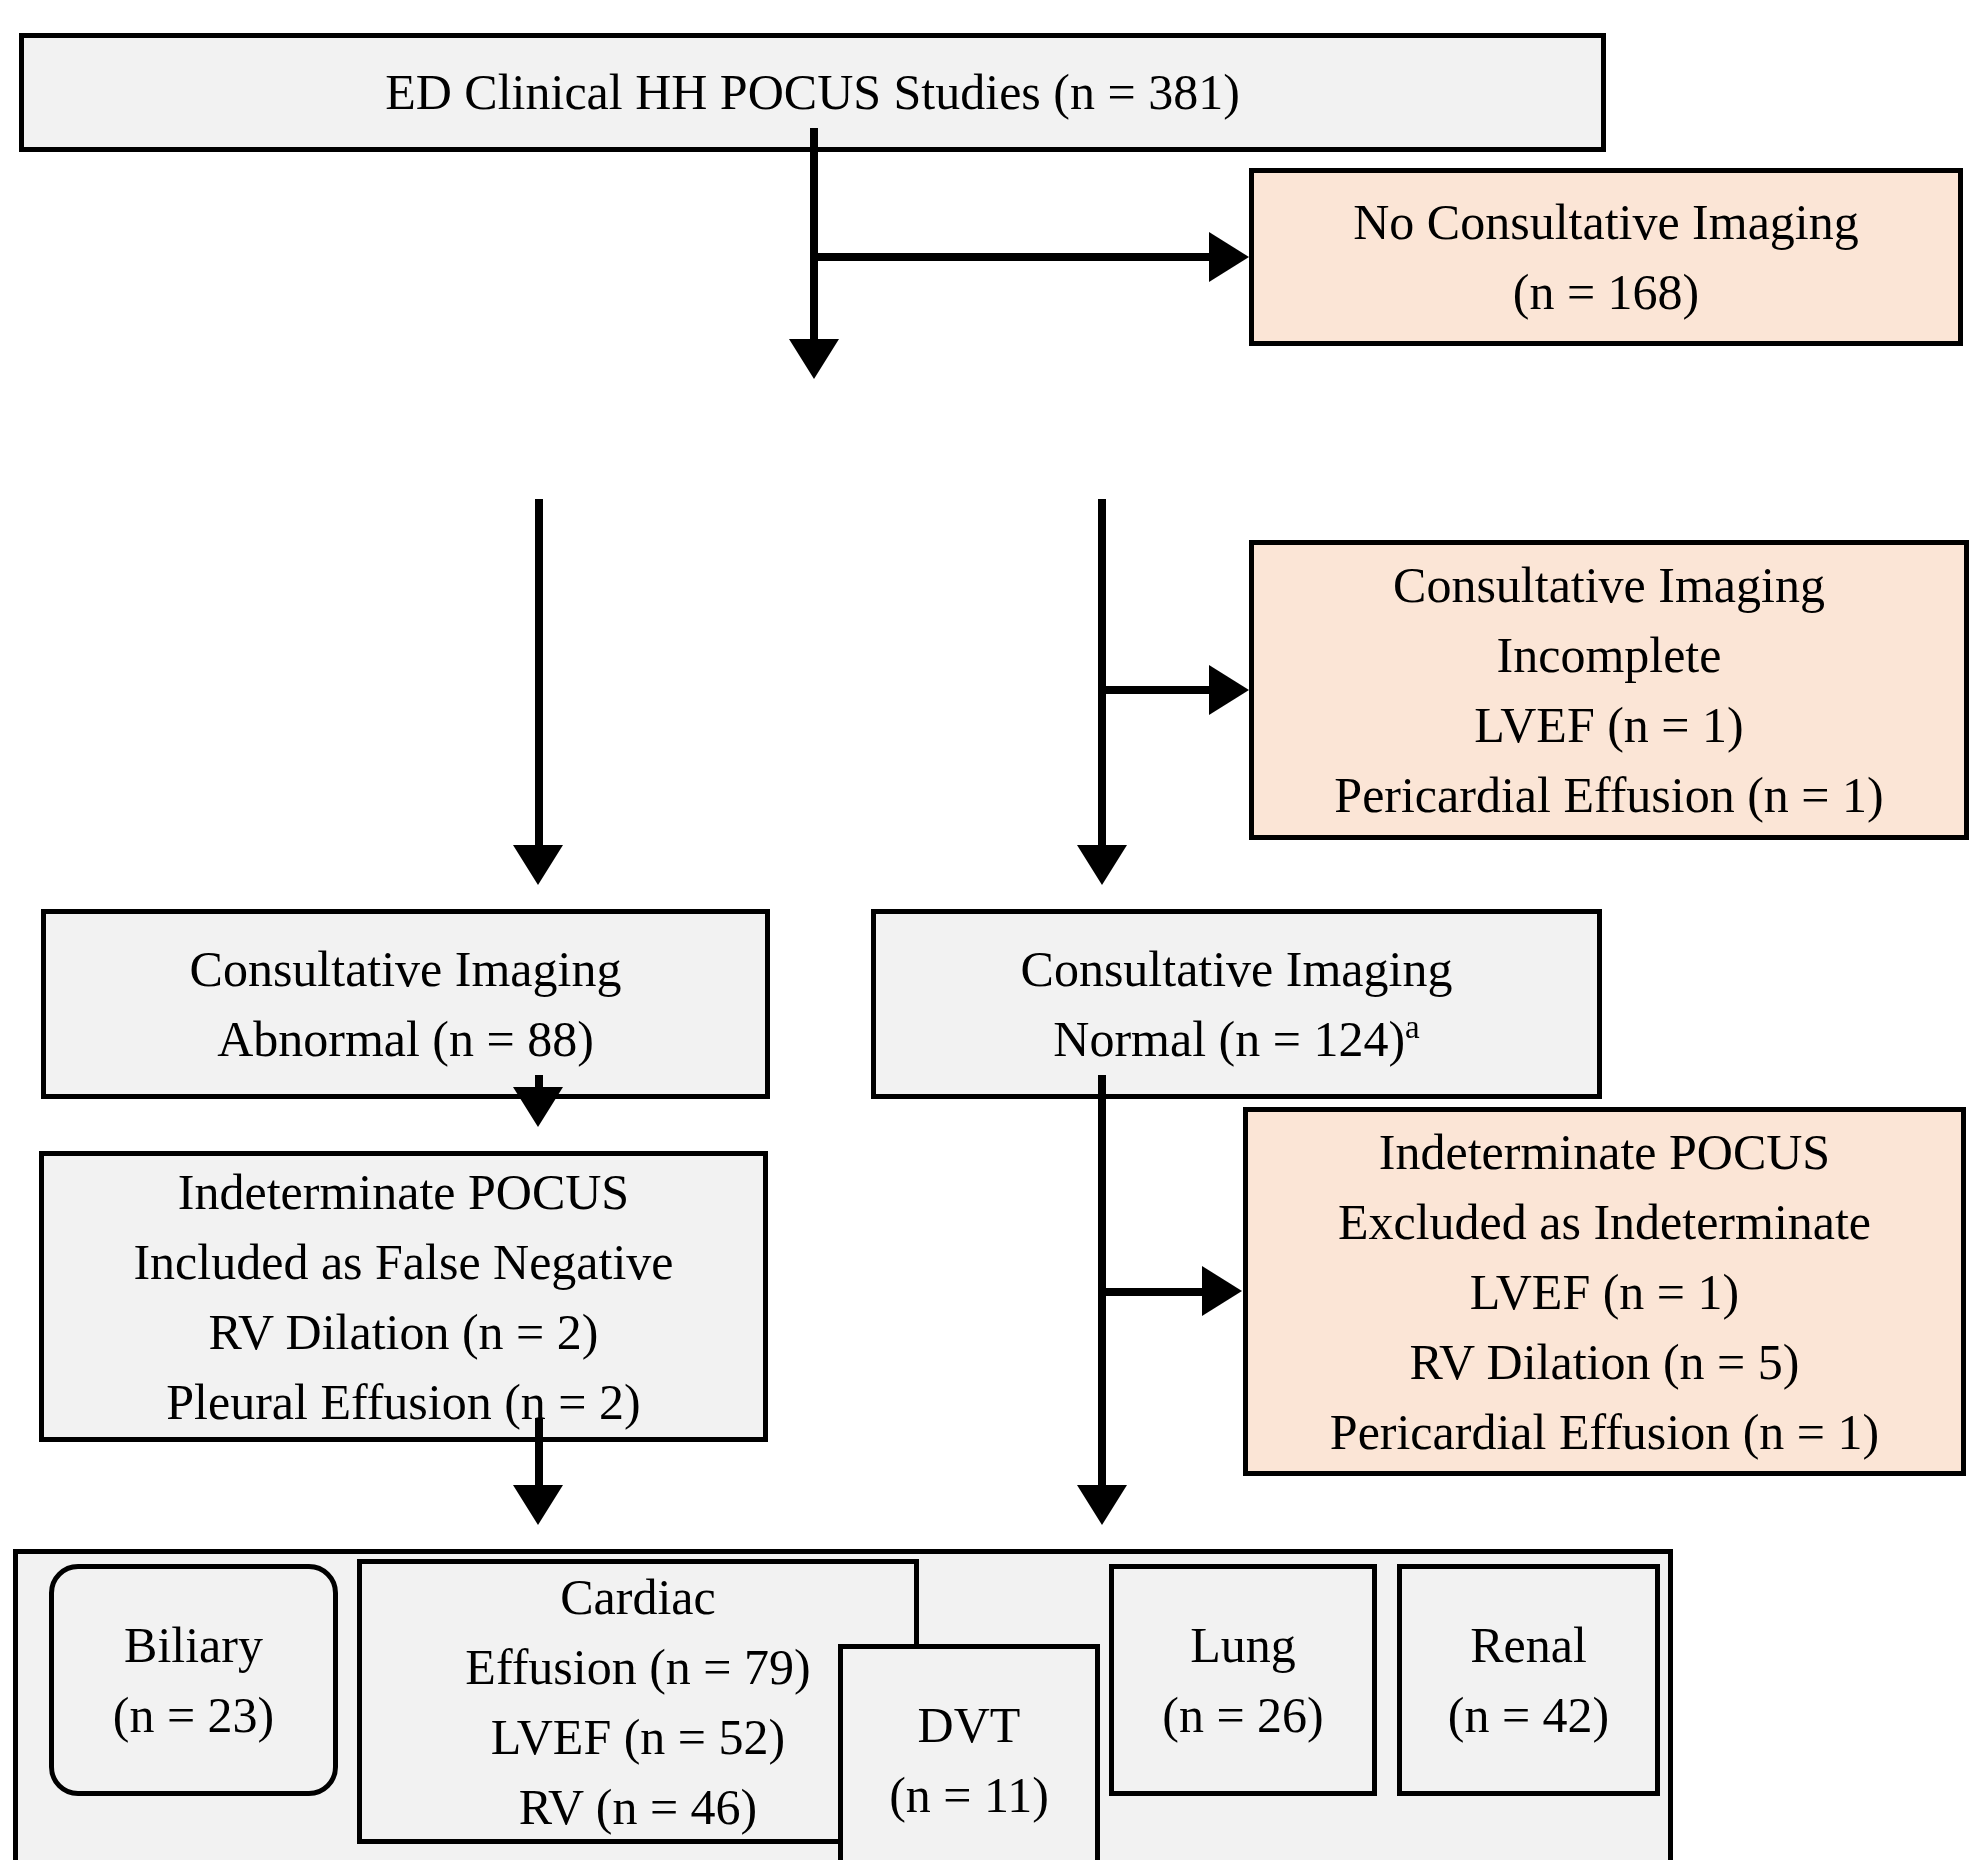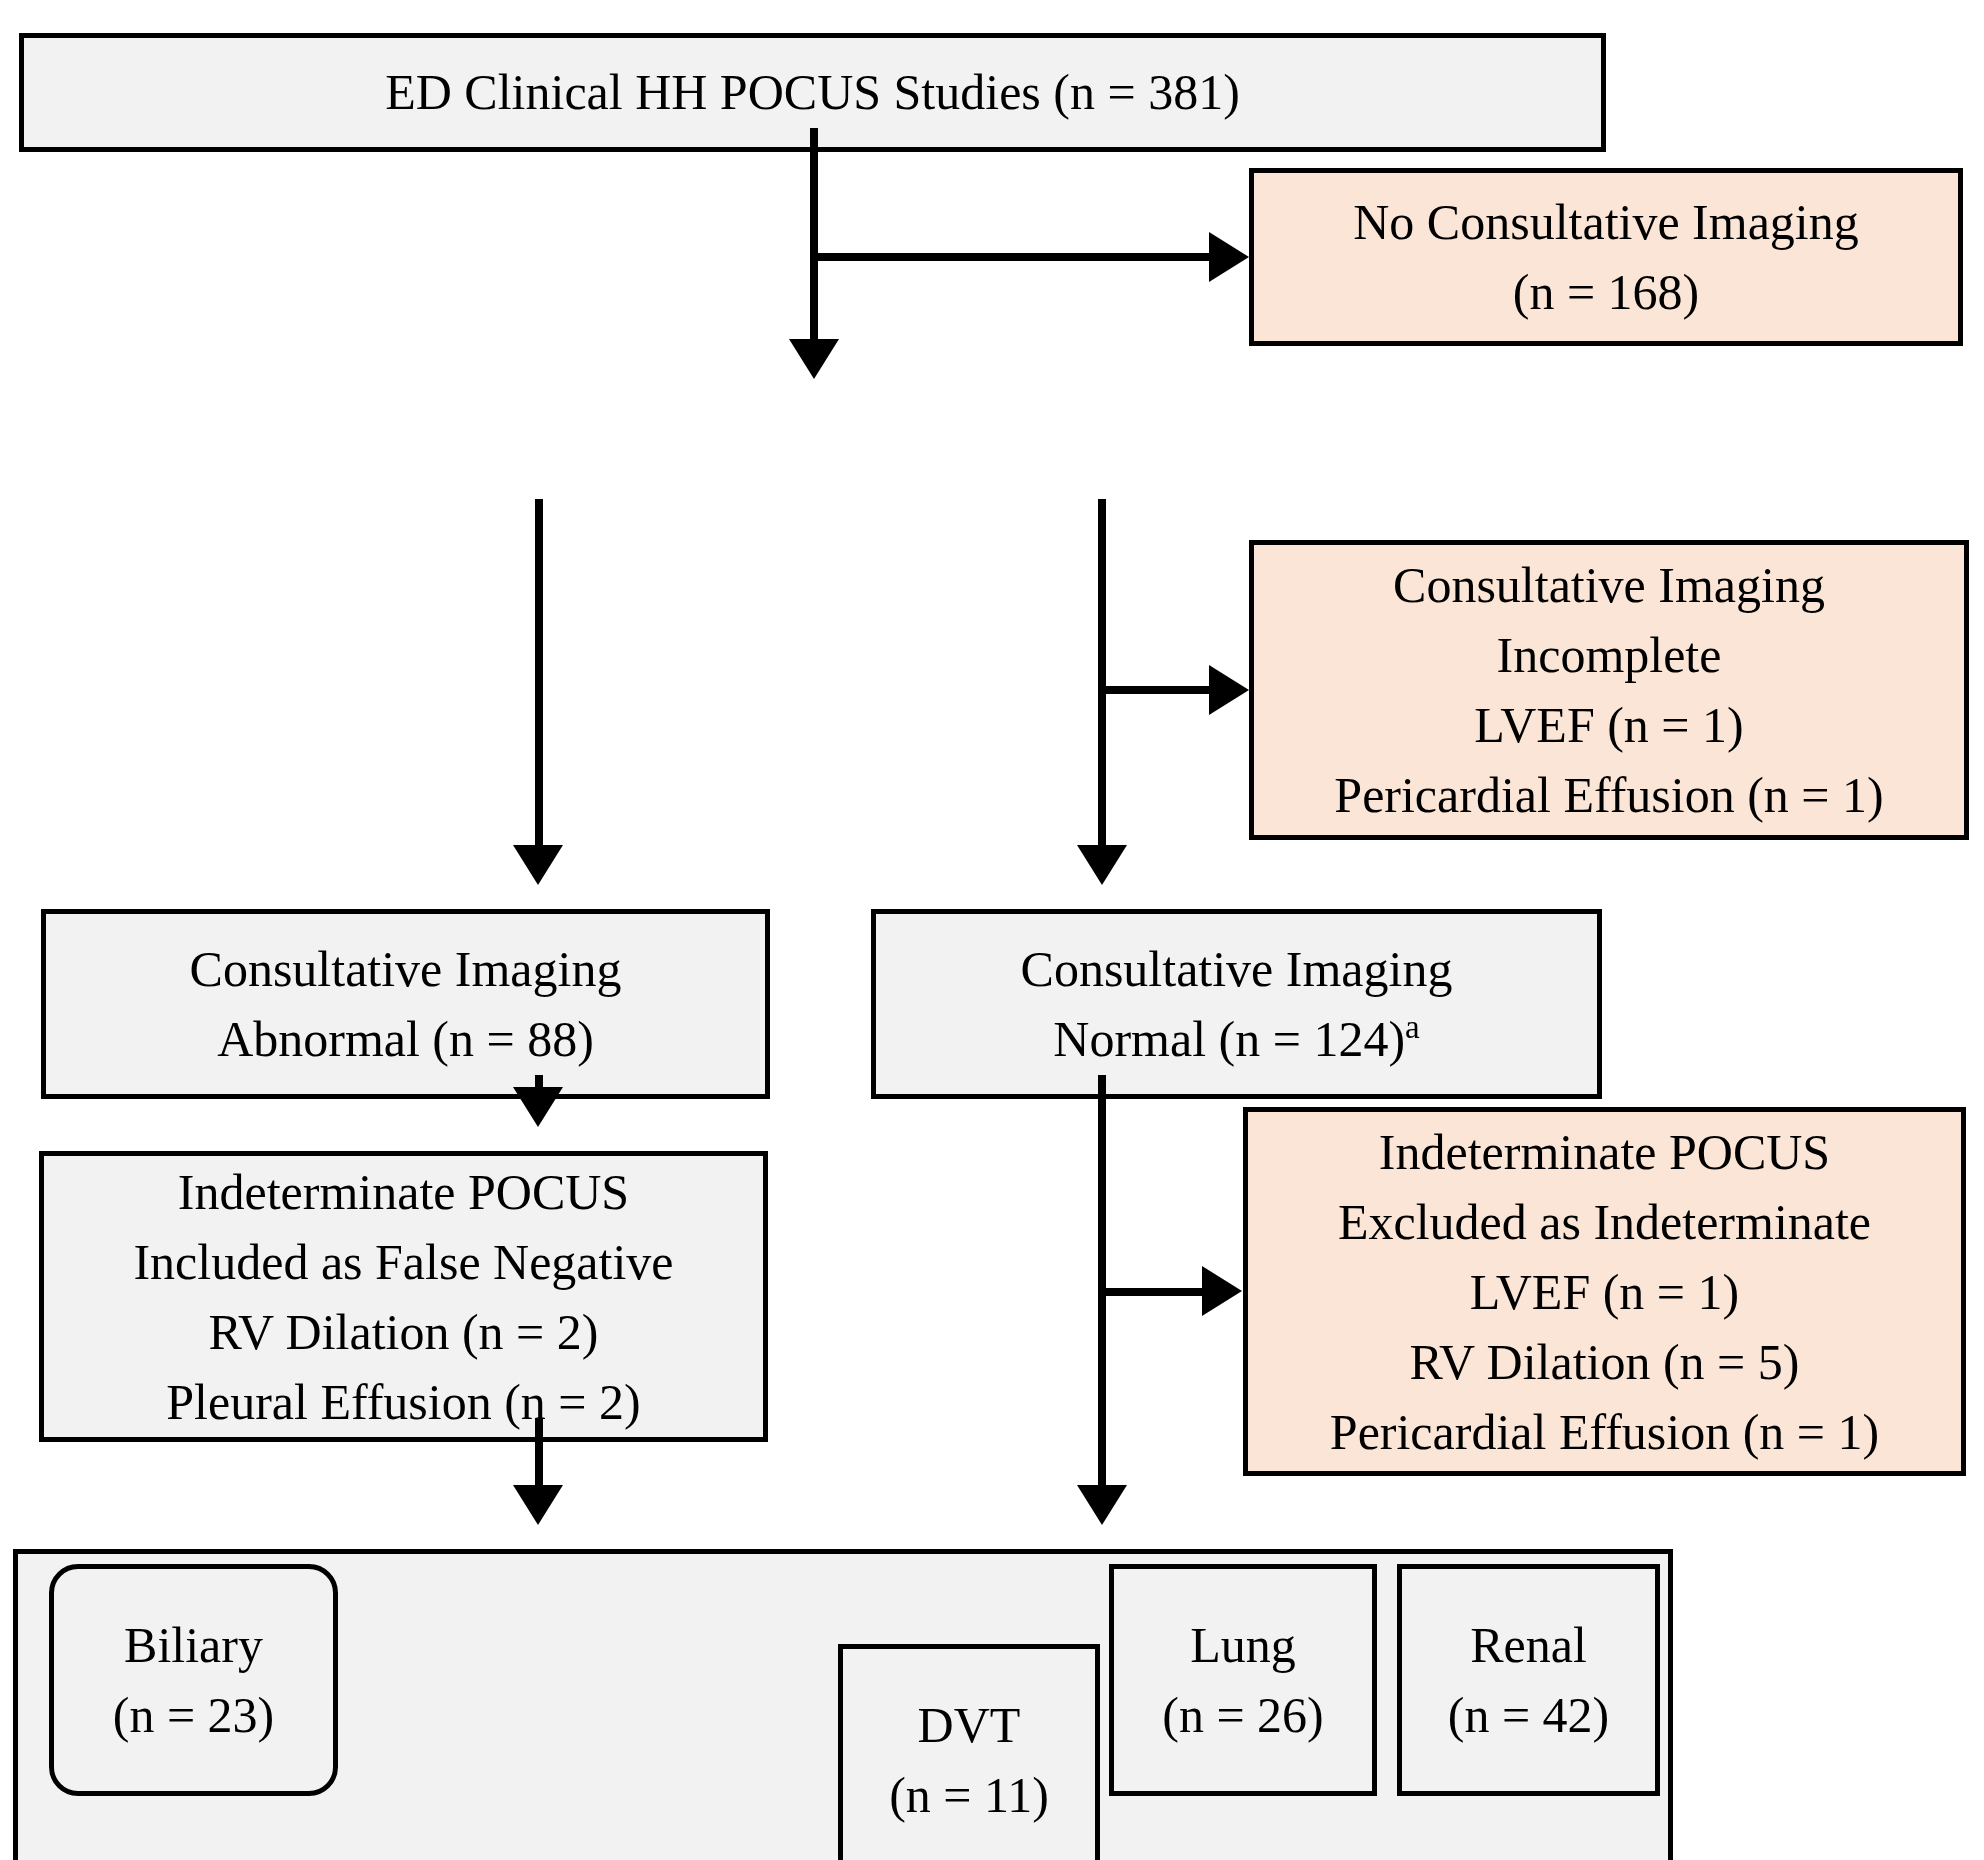--- a/index.html
+++ b/index.html
@@ -103,20 +103,26 @@
     <div class="line">Pericardial Effusion (n = 1)</div>
   </div>
 
   <div class="box gray" style="left:12.5px; top:1525px; width:1660px; height:321px;"></div>
 
   <div class="box gray" style="left:49px; top:1540px; width:289px; height:232px;border-radius:29px;">
     <div class="line">Biliary</div>
     <div class="line">(n = 23)</div>
   </div>
 
+  <div class="box gray" style="left:357px; top:1535px; width:562px; height:285px;">
+    <div class="line">Cardiac</div>
+    <div class="line">Effusion (n = 79)</div>
+    <div class="line">LVEF (n = 52)</div>
+    <div class="line">RV (n = 46)</div>
+  </div>
 
   <div class="box gray" style="left:838px; top:1620px; width:262px; height:232px;">
     <div class="line">DVT</div>
     <div class="line">(n = 11)</div>
   </div>
 
   <div class="box gray" style="left:1109px; top:1540px; width:268px; height:232px;">
     <div class="line">Lung</div>
     <div class="line">(n = 26)</div>
   </div>

